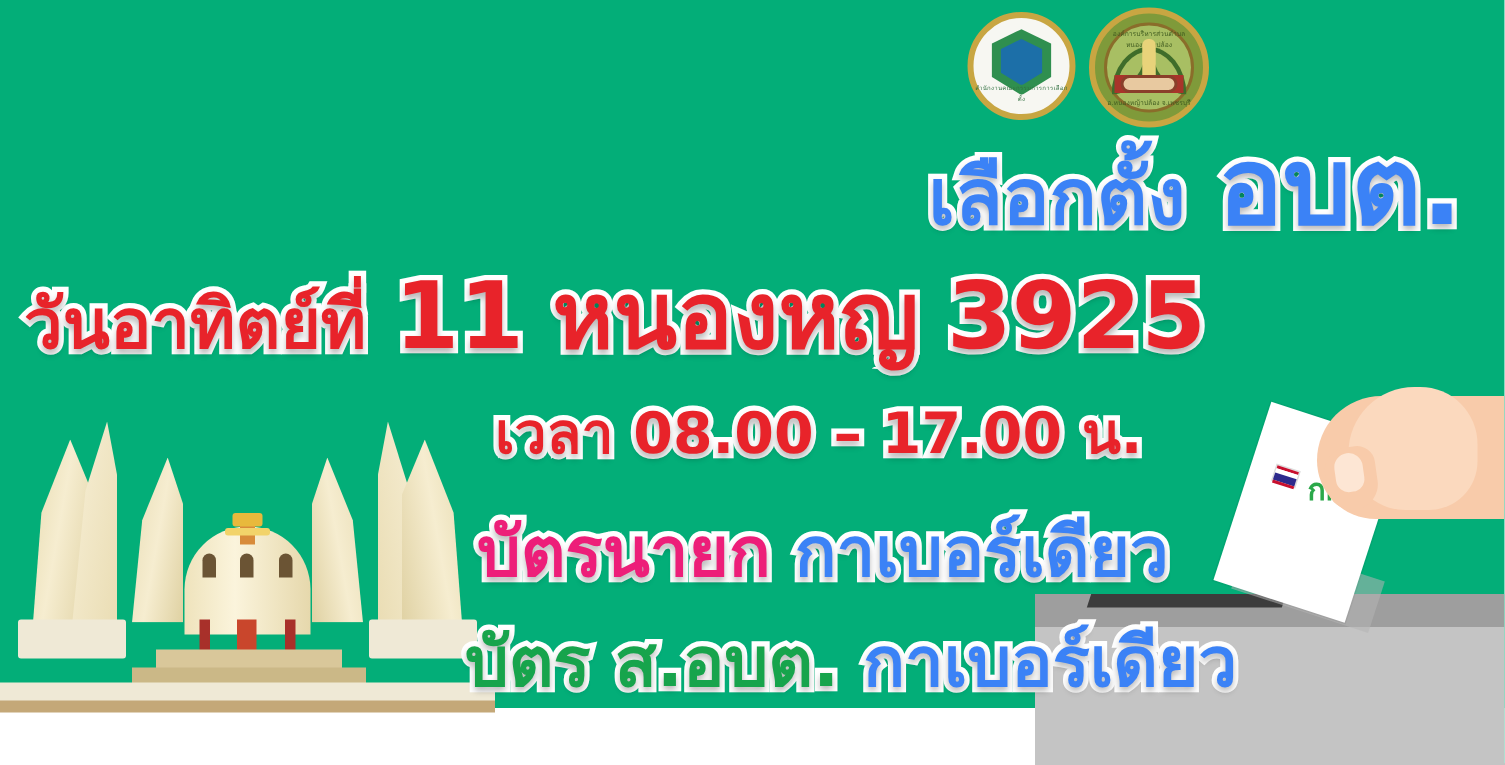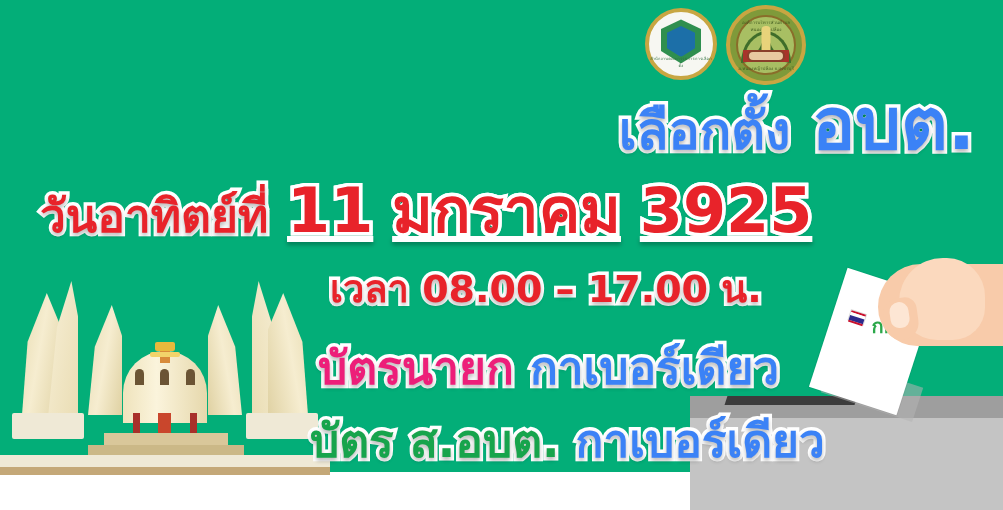--- a/index.html
+++ b/index.html
@@ -186,22 +186,22 @@
     -webkit-text-stroke:7px #ffffff;
     paint-order:stroke fill;
     text-shadow:0 3px 4px rgba(0,0,0,.28);
   }
 
   #line-title{right:28px;top:88px;font-size:62px;}
   #line-title .t1{font-size:52px;}
   #line-title .t2{font-size:72px;}
 
   #line-date{left:16px;top:180px;font-size:54px;}
-  #line-date .d1{font-size:46px;margin-left:24px;}
-  #line-date .d2{font-size:62px;text-decoration:underline;}
+  #line-date .d1{font-size:46px;}
+  #line-date .d2{font-size:62px;}
 
   #line-time{left:330px;top:270px;font-size:38px;}
 
   #line-cards{left:80px;top:348px;font-size:44px;}
 
   #line-mayor{left:318px;top:345px;font-size:46px;}
   #line-member{left:310px;top:418px;font-size:46px;}
 </style>
 </head>
 <body>
@@ -282,21 +282,21 @@
   </div>
 
   <div class="tx ol-white-blk" id="line-title">
     <span class="t1">เลือกตั้ง</span>
     <span class="t2">อบต.</span>
   </div>
 
   <div class="tx ol-white-red" id="line-date">
     <span class="d1">วันอาทิตย์ที่</span>
     <span class="d2">11</span>
-    <span class="d2">มกราคม</span>
+    <span class="d2">หนองหญ</span>
     <span class="d2">3925</span>
   </div>
 
   <div class="tx ol-white-red" id="line-time">เวลา 08.00 – 17.00 น.</div>
 
 
   <div class="tx" id="line-member">
     <span class="ol-white-green">บัตร  ส.อบต.</span>
     <span class="ol-white-blk">กาเบอร์เดียว</span>
   </div>

